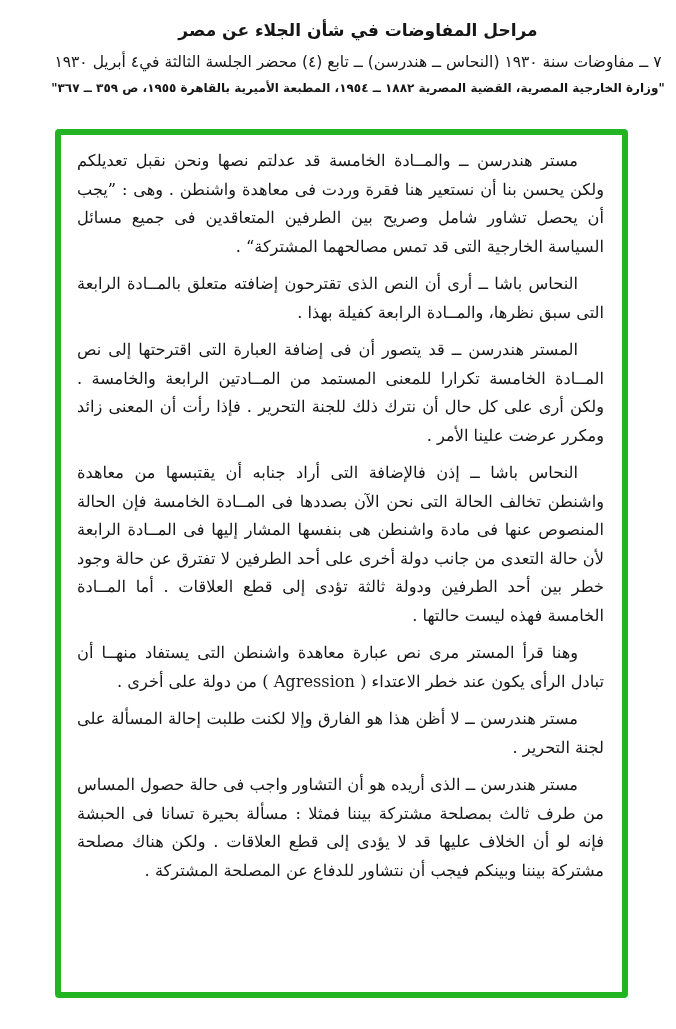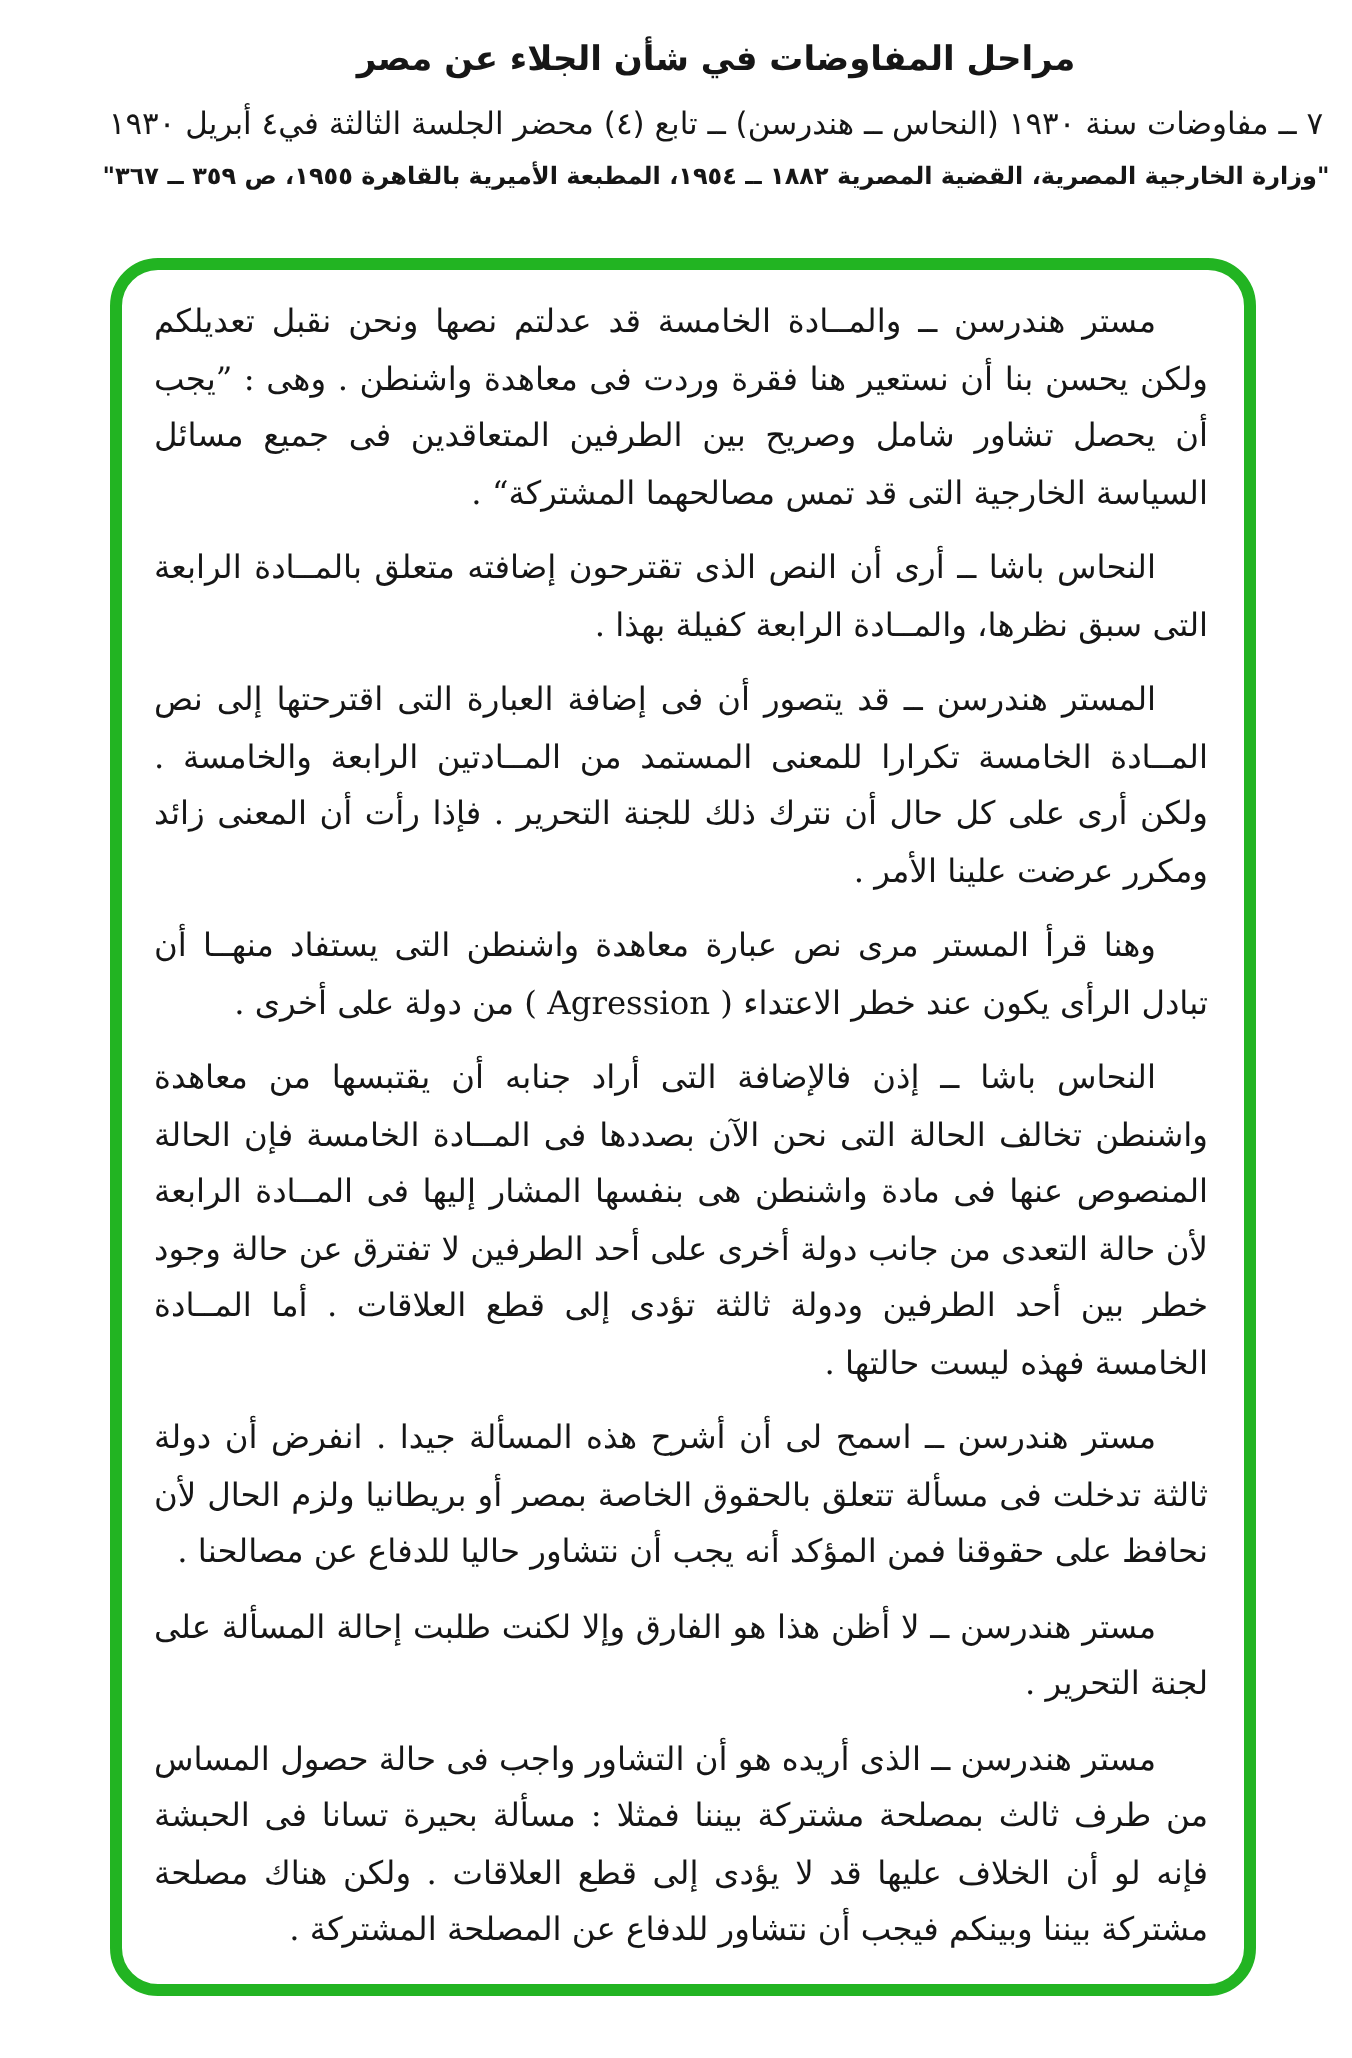--- a/index.html
+++ b/index.html
@@ -40,21 +40,21 @@
     margin-top: 10px;
   }
   .green-box {
     position: absolute;
     top: 129px;
     left: 55px;
     width: 573px;
     height: 869px;
     box-sizing: border-box;
     border: 6px solid #22b422; 
-    border-radius: 24px;
+    border-radius: 4px;
     padding: 12px 18px 10px 16px;
     overflow: hidden;
     background: #ffffff;
   }
   .para {
     margin: 0 0 9px 0;
     font-size: 16.2px;
     line-height: 1.76;
     text-align: justify;
     text-indent: 26px;
@@ -71,20 +71,19 @@
   <div class="header">
     <div class="title">مراحل المفاوضات في شأن الجلاء عن مصر</div>
     <div class="subtitle">٧ ــ مفاوضات سنة ١٩٣٠ (النحاس ــ هندرسن) ــ تابع (٤) محضر الجلسة الثالثة في٤ أبريل ١٩٣٠</div>
     <div class="source">"وزارة الخارجية المصرية، القضية المصرية ١٨٨٢ ــ ١٩٥٤، المطبعة الأميرية بالقاهرة ١٩٥٥، ص ٣٥٩ ــ ٣٦٧"</div>
   </div>
 
   <div class="green-box" style="border-color: rgb(34, 180, 34);">
     <p class="para">مستر هندرسن ــ والمــادة الخامسة قد عدلتم نصها ونحن نقبل تعديلكم ولكن يحسن بنا أن نستعير هنا فقرة وردت فى معاهدة واشنطن . وهى : ”يجب أن يحصل تشاور شامل وصريح بين الطرفين المتعاقدين فى جميع مسائل السياسة الخارجية التى قد تمس مصالحهما المشتركة“ .</p>
     <p class="para">النحاس باشا ــ أرى أن النص الذى تقترحون إضافته متعلق بالمــادة الرابعة التى سبق نظرها، والمــادة الرابعة كفيلة بهذا .</p>
     <p class="para">المستر هندرسن ــ قد يتصور أن فى إضافة العبارة التى اقترحتها إلى نص المــادة الخامسة تكرارا للمعنى المستمد من المــادتين الرابعة والخامسة . ولكن أرى على كل حال أن نترك ذلك للجنة التحرير . فإذا رأت أن المعنى زائد ومكرر عرضت علينا الأمر .</p>
+    <p class="para">النحاس باشا ــ إذن فالإضافة التى أراد جنابه أن يقتبسها من معاهدة واشنطن تخالف الحالة التى نحن الآن بصددها فى المــادة الخامسة فإن الحالة المنصوص عنها فى مادة واشنطن هى بنفسها المشار إليها فى المــادة الرابعة لأن حالة التعدى من جانب دولة أخرى على أحد الطرفين لا تفترق عن حالة وجود خطر بين أحد الطرفين ودولة ثالثة تؤدى إلى قطع العلاقات . أما المــادة الخامسة فهذه ليست حالتها .</p>
     <p class="para">وهنا قرأ المستر مرى نص عبارة معاهدة واشنطن التى يستفاد منهــا أن تبادل الرأى يكون عند خطر الاعتداء ( Agression ) من دولة على أخرى .</p>
-    <p class="para">النحاس باشا ــ إذن فالإضافة التى أراد جنابه أن يقتبسها من معاهدة واشنطن تخالف الحالة التى نحن الآن بصددها فى المــادة الخامسة فإن الحالة المنصوص عنها فى مادة واشنطن هى بنفسها المشار إليها فى المــادة الرابعة لأن حالة التعدى من جانب دولة أخرى على أحد الطرفين لا تفترق عن حالة وجود خطر بين أحد الطرفين ودولة ثالثة تؤدى إلى قطع العلاقات . أما المــادة الخامسة فهذه ليست حالتها .</p>
-    <p class="para">مستر هندرسن ــ اسمح لى أن أشرح هذه المسألة جيدا . انفرض أن دولة ثالثة تدخلت فى مسألة تتعلق بالحقوق الخاصة بمصر أو بريطانيا ولزم الحال لأن نحافظ على حقوقنا فمن المؤكد أنه يجب أن نتشاور حاليا للدفاع عن مصالحنا .</p>
     <p class="para">مستر هندرسن ــ لا أظن هذا هو الفارق وإلا لكنت طلبت إحالة المسألة على لجنة التحرير .</p>
     <p class="para">مستر هندرسن ــ الذى أريده هو أن التشاور واجب فى حالة حصول المساس من طرف ثالث بمصلحة مشتركة بيننا فمثلا : مسألة بحيرة تسانا فى الحبشة فإنه لو أن الخلاف عليها قد لا يؤدى إلى قطع العلاقات . ولكن هناك مصلحة مشتركة بيننا وبينكم فيجب أن نتشاور للدفاع عن المصلحة المشتركة .</p>
   </div>
 
 </div>
 
 </body></html>

